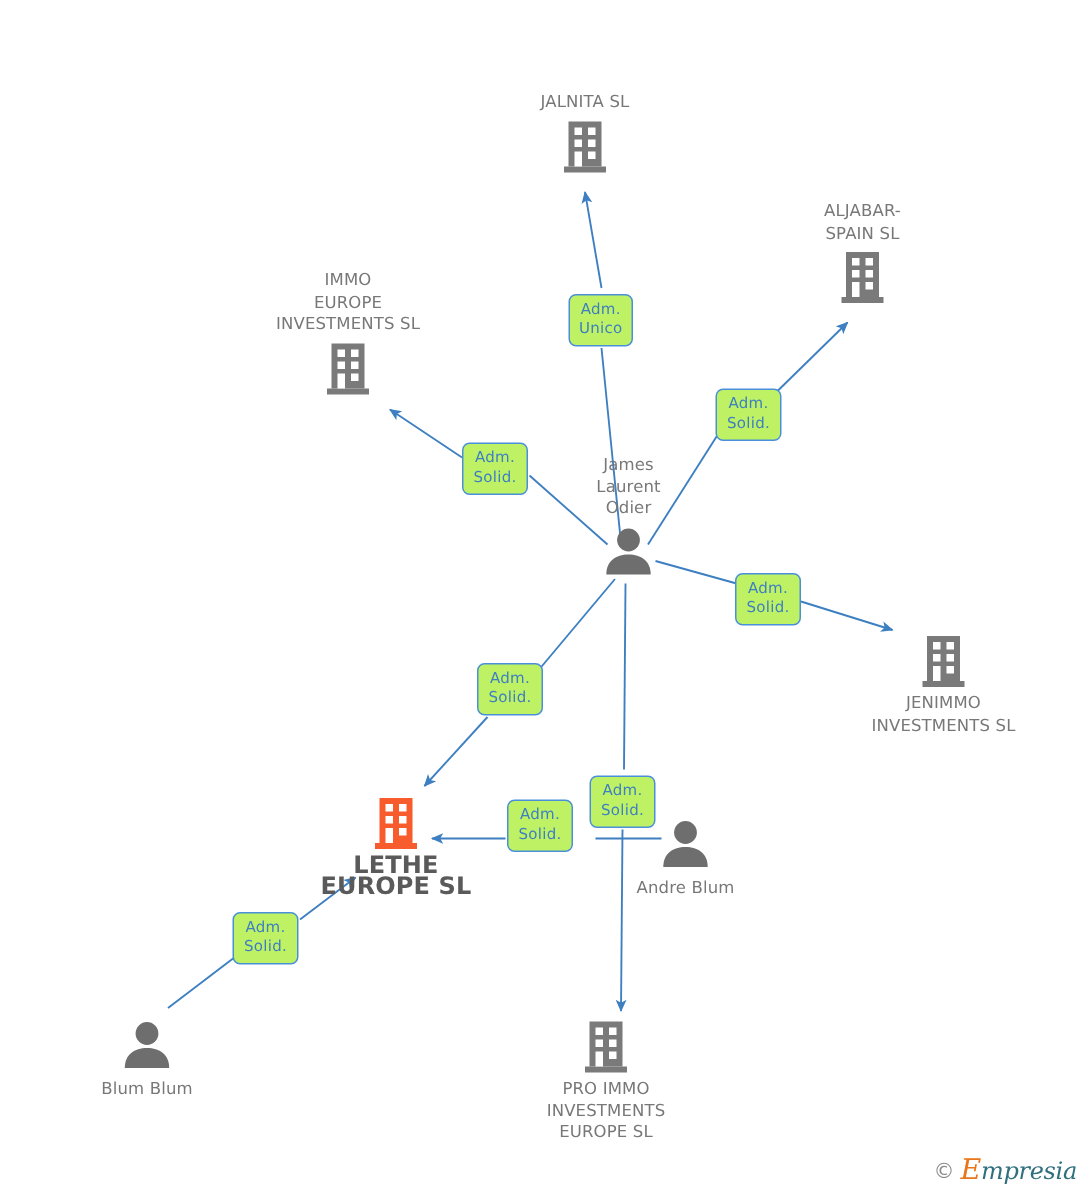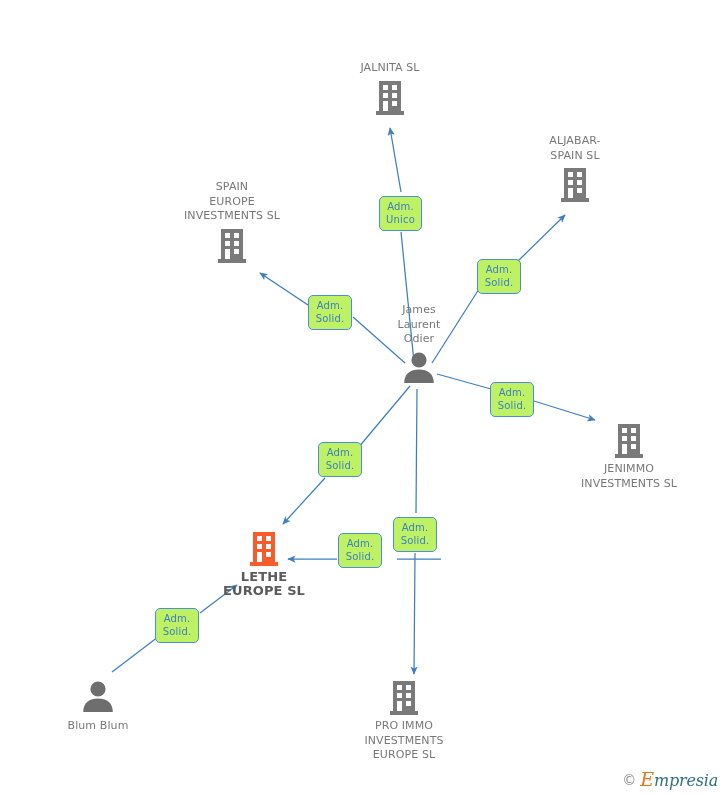--- a/index.html
+++ b/index.html
@@ -46,21 +46,21 @@
   }
   .node-label.top {
     margin-bottom: 3px;
   }
   .node-label.bottom {
     margin-top: 2px;
   }
   .node.highlight .node-label {
     color: #5a5a5a;
     font-weight: bold;
-    font-size: 13px;
+    font-size: 16px;
     line-height: 14px;
   }
   .icon-wrap {
     width: 36px;
     height: 38px;
     display: block;
   }
   .edge-label {
     position: absolute;
     box-sizing: border-box;
@@ -170,21 +170,21 @@
         <rect x="20" y="6" width="5" height="5" fill="#ffffff"></rect>
         <rect x="11" y="14" width="5" height="5" fill="#ffffff"></rect>
         <rect x="20" y="14" width="5" height="5" fill="#ffffff"></rect>
         <rect x="11" y="22" width="5" height="10" fill="#ffffff"></rect>
         <rect x="20" y="22" width="5" height="5" fill="#ffffff"></rect>
       </svg>
     </div>
   </div>
 
   <div class="node" style="left:232px; top:180px;">
-    <div class="node-label top">SPAIN
+    <div class="node-label top">IMMO
 EUROPE
 INVESTMENTS SL</div>
     <div class="icon-wrap">
       <svg viewBox="0 0 36 38" width="36" height="38" xmlns="http://www.w3.org/2000/svg">
         <rect x="7" y="2" width="22" height="30" fill="#7a7a7a"></rect>
         <rect x="4" y="32" width="28" height="4" fill="#7a7a7a"></rect>
         <rect x="11" y="6" width="5" height="5" fill="#ffffff"></rect>
         <rect x="20" y="6" width="5" height="5" fill="#ffffff"></rect>
         <rect x="11" y="14" width="5" height="5" fill="#ffffff"></rect>
         <rect x="20" y="14" width="5" height="5" fill="#ffffff"></rect>
@@ -233,20 +233,29 @@
         <rect x="11" y="14" width="5" height="5" fill="#ffffff"></rect>
         <rect x="20" y="14" width="5" height="5" fill="#ffffff"></rect>
         <rect x="11" y="22" width="5" height="10" fill="#ffffff"></rect>
         <rect x="20" y="22" width="5" height="5" fill="#ffffff"></rect>
       </svg>
     </div>
     <div class="node-label bottom">LETHE
 EUROPE SL</div>
   </div>
 
+  <div class="node" style="left:457px; top:545px;">
+    <div class="icon-wrap">
+      <svg viewBox="0 0 36 38" width="36" height="38" xmlns="http://www.w3.org/2000/svg">
+        <circle cx="18" cy="10" r="7.6" fill="#6e6e6e"></circle>
+        <path d="M3.2,33 C3.2,23.8 9.6,19.6 18,19.6 C26.4,19.6 32.8,23.8 32.8,33 Z" fill="#6e6e6e"></path>
+      </svg>
+    </div>
+    <div class="node-label bottom">Andre Blum</div>
+  </div>
 
   <div class="node" style="left:98px; top:679px;">
     <div class="icon-wrap">
       <svg viewBox="0 0 36 38" width="36" height="38" xmlns="http://www.w3.org/2000/svg">
         <circle cx="18" cy="10" r="7.6" fill="#6e6e6e"></circle>
         <path d="M3.2,33 C3.2,23.8 9.6,19.6 18,19.6 C26.4,19.6 32.8,23.8 32.8,33 Z" fill="#6e6e6e"></path>
       </svg>
     </div>
     <div class="node-label bottom">Blum Blum</div>
   </div>

